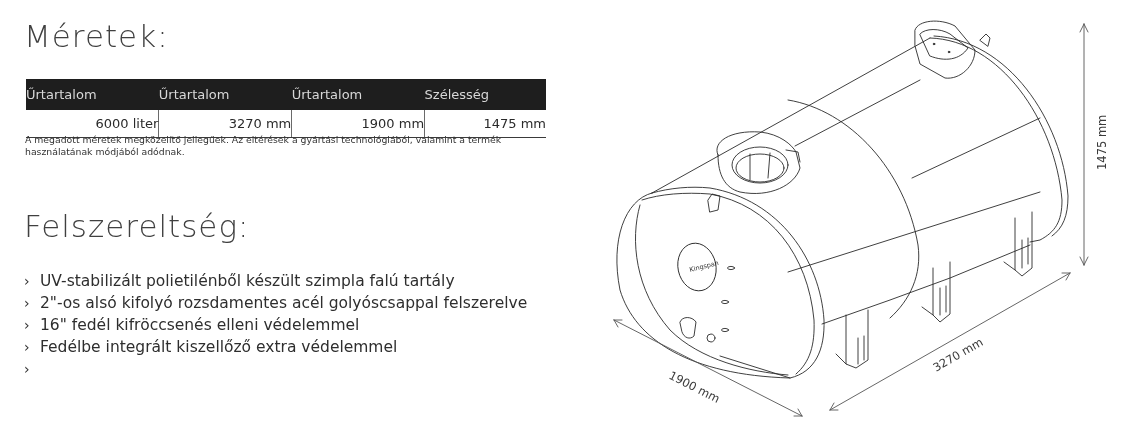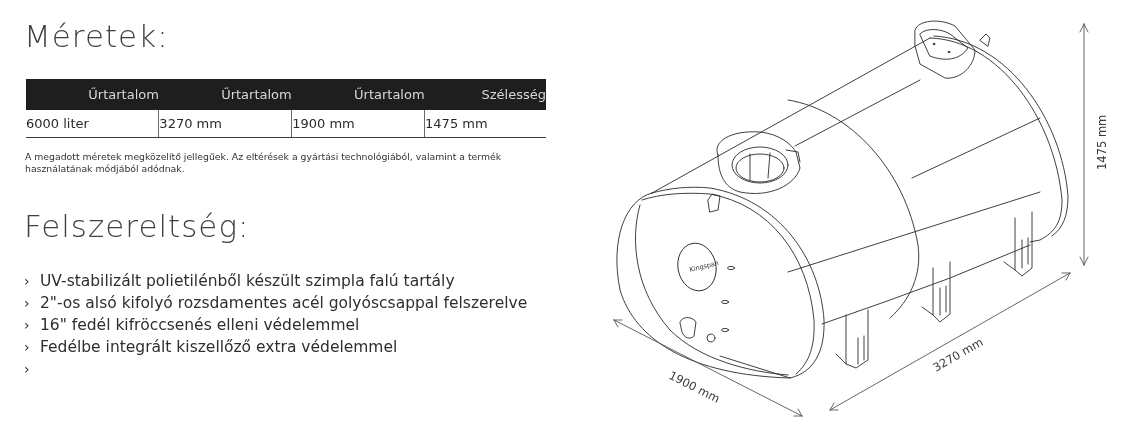--- a/index.html
+++ b/index.html
@@ -5,25 +5,25 @@
   html, body { margin:0; padding:0; background:#ffffff; }
   body { width:1121px; height:442px; position:relative; overflow:hidden;
          font-family:"DejaVu Sans", sans-serif; color:#2a2a2a; }
   .h1 { position:absolute; left:24px; font-size:31px; font-weight:300; color:#404040;
         letter-spacing:1px; font-family:"DejaVu Sans", sans-serif; }
   #title-dims { top:18px; }
   #title-feat { top:208px; }
   table.spec { position:absolute; left:26px; top:79px; width:520px; border-collapse:collapse;
                font-size:13px; }
   table.spec th { background:#1e1e1e; color:#d8d8d8; font-weight:normal; height:31px;
-                  padding:0; text-align:right; }
-  table.spec td { height:27px; text-align:left; padding:0; color:#2a2a2a;
+                  padding:0; text-align:left; }
+  table.spec td { height:27px; text-align:right; padding:0; color:#2a2a2a;
                   border-bottom:1.5px solid #3a3a3a; }
   table.spec td + td { border-left:1px solid #6a6a6a; }
-  .note { position:absolute; left:25px; top:151px; width:540px; font-size:9.3px;
+  .note { position:absolute; left:25px; top:134px; width:540px; font-size:9.3px;
           line-height:12px; color:#333; }
   ul.feat { position:absolute; left:24px; top:270px; margin:0; padding:0; list-style:none;
             font-size:15.5px; line-height:22px; color:#2e2e2e; width:540px; }
   ul.feat li { position:relative; padding-left:16px; }
   ul.feat li .chev { position:absolute; left:0; top:0; font-size:14px; }
   svg.tank { position:absolute; left:600px; top:0; }
   .dimlabel { font-family:"DejaVu Sans", sans-serif; font-size:11.5px; fill:#3a3a3a; }
 </style>
 </head>
 <body>

